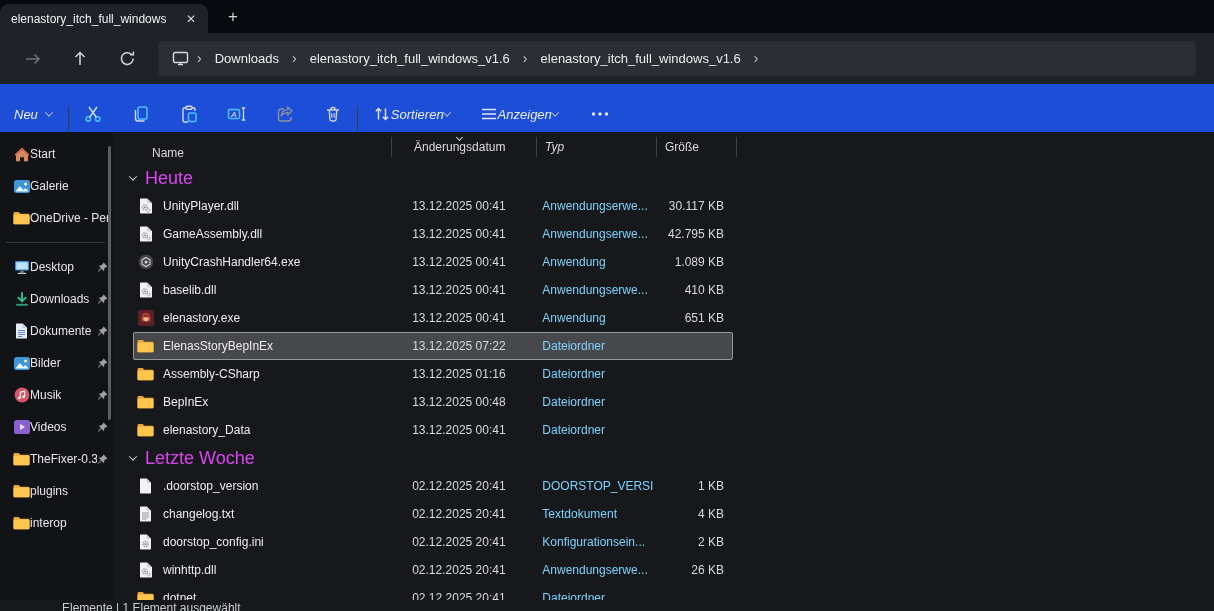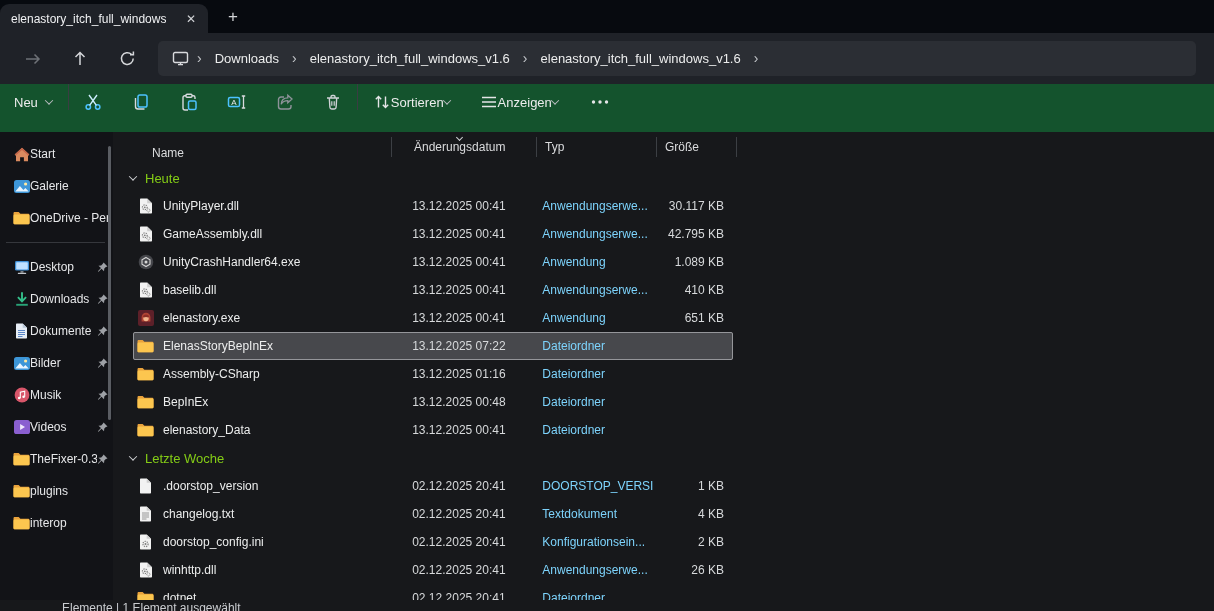--- a/index.html
+++ b/index.html
@@ -30,22 +30,22 @@
              border-radius:5px; flex-shrink:0; }
   .nav-btn.first { margin-left:16px; }
   .nav-btn + .nav-btn { margin-left:13px; }
   .addressbar { margin-left:14px; margin-right:18px; flex:1; height:35px; background:#2b2e34;
                 border-radius:5px; display:flex; align-items:center; gap:0; padding:0 10px; font-size:13px; }
   .crumb { padding:3px 7px; border-radius:4px; white-space:nowrap; color:#eceded; }
   .crumb-sep { color:#c4c7cb; font-size:14px; padding:0 6px; line-height:1; }
   .addr-icon { padding:0 2px 0 4px; }
 
   
-  .toolbar { position:absolute; left:0; top:84px; right:0; height:48px; background:#14532d;
-             display:flex; align-items:flex-start; font-size:13px; }
+  .toolbar { position:absolute; left:0; top:84px; right:0; height:48px; background:#1d4ed8;
+             display:flex; align-items:flex-end; font-size:13px;font-style:italic; }
   .tb-new { display:flex; align-items:center; gap:8px; padding:0 16px 0 14px; height:36px; border-radius:5px; color:#eceded; }
   .tb-sep { width:1px; height:26px; background:#3a3d42; flex-shrink:0; }
   .tb-btn { width:48px; height:36px; display:flex; align-items:center; justify-content:center; border-radius:5px; }
   .tb-group { display:flex; align-items:center; gap:0; padding:0 15px; height:36px; border-radius:5px; color:#eceded; }
   .tb-more { padding:0 18px; }
 
   .cd { display:inline-block; width:6px; height:6px; border-right:1.3px solid #b9bcc0;
         border-bottom:1.3px solid #b9bcc0; transform:rotate(45deg) translate(-1px,-1px); }
 
   
@@ -57,31 +57,31 @@
   .side-item .pin { flex-shrink:0; margin-left:auto; }
   .side-div { height:1px; background:#35373c; margin:8px 8px 8px 6px; }
   .side-scroll { position:absolute; right:2px; top:14px; width:3px; height:274px; background:#5a5d63; border-radius:2px; }
 
   
   .content { position:absolute; left:113px; top:132px; right:0; bottom:11px; background:#17181b; overflow:hidden; }
   .colheader { height:30px; display:flex; align-items:stretch; padding-left:20px; font-size:12px; color:#dadbdd; }
   .col { position:relative; display:flex; align-items:center; }
   .col-name { width:258px; padding-left:19px;margin-top:12px; }
   .col-date { width:145px; padding-left:23px; }
-  .col-type { width:120px; padding-left:9px; }
+  .col-type { width:120px; padding-left:9px;font-style:italic; }
   .col-size { width:81px;  padding-left:9px; }
   .col-date::before, .col-type::before, .col-size::before, .col-size::after {
       content:""; position:absolute; left:0; top:5px; bottom:5px; width:1px; background:#3c3f44; }
   .col-size::after { left:auto; right:0; }
   .sort-ind { position:absolute; left:66px; top:3px; width:5px; height:5px;
               border-right:1.2px solid #cfd1d4; border-bottom:1.2px solid #cfd1d4; transform:rotate(45deg); }
 
   .rows { padding-top:2px; }
   .group-h { height:28px; display:flex; align-items:center; gap:9px; padding-left:17px;
-             font-size:13px; color:#84cc16; }
+             font-size:18px; color:#d946ef; }
   .group-h .cd { border-color:#cfd1d4; }
   .row { height:28px; width:600px; margin-left:20px; display:flex; align-items:center;
          font-size:12px; border-radius:2px; }
   .row.selected { background:#47484c; outline:1px solid #95969a; outline-offset:-1px; }
   .cell { white-space:nowrap; overflow:hidden; }
   .c-name { width:258px; display:flex; align-items:center; gap:9px; padding-left:4px; color:#eceded; }
   .c-name .f-ico { width:17px; flex-shrink:0; display:flex; justify-content:center; }
   .c-date { width:145px; padding-left:23px; color:#d7d9db; }
   .c-type { width:120px; padding-left:9px; color:#7dd3fc; }
   .c-size { width:81px; padding-right:9px; text-align:right; color:#d7d9db; }

